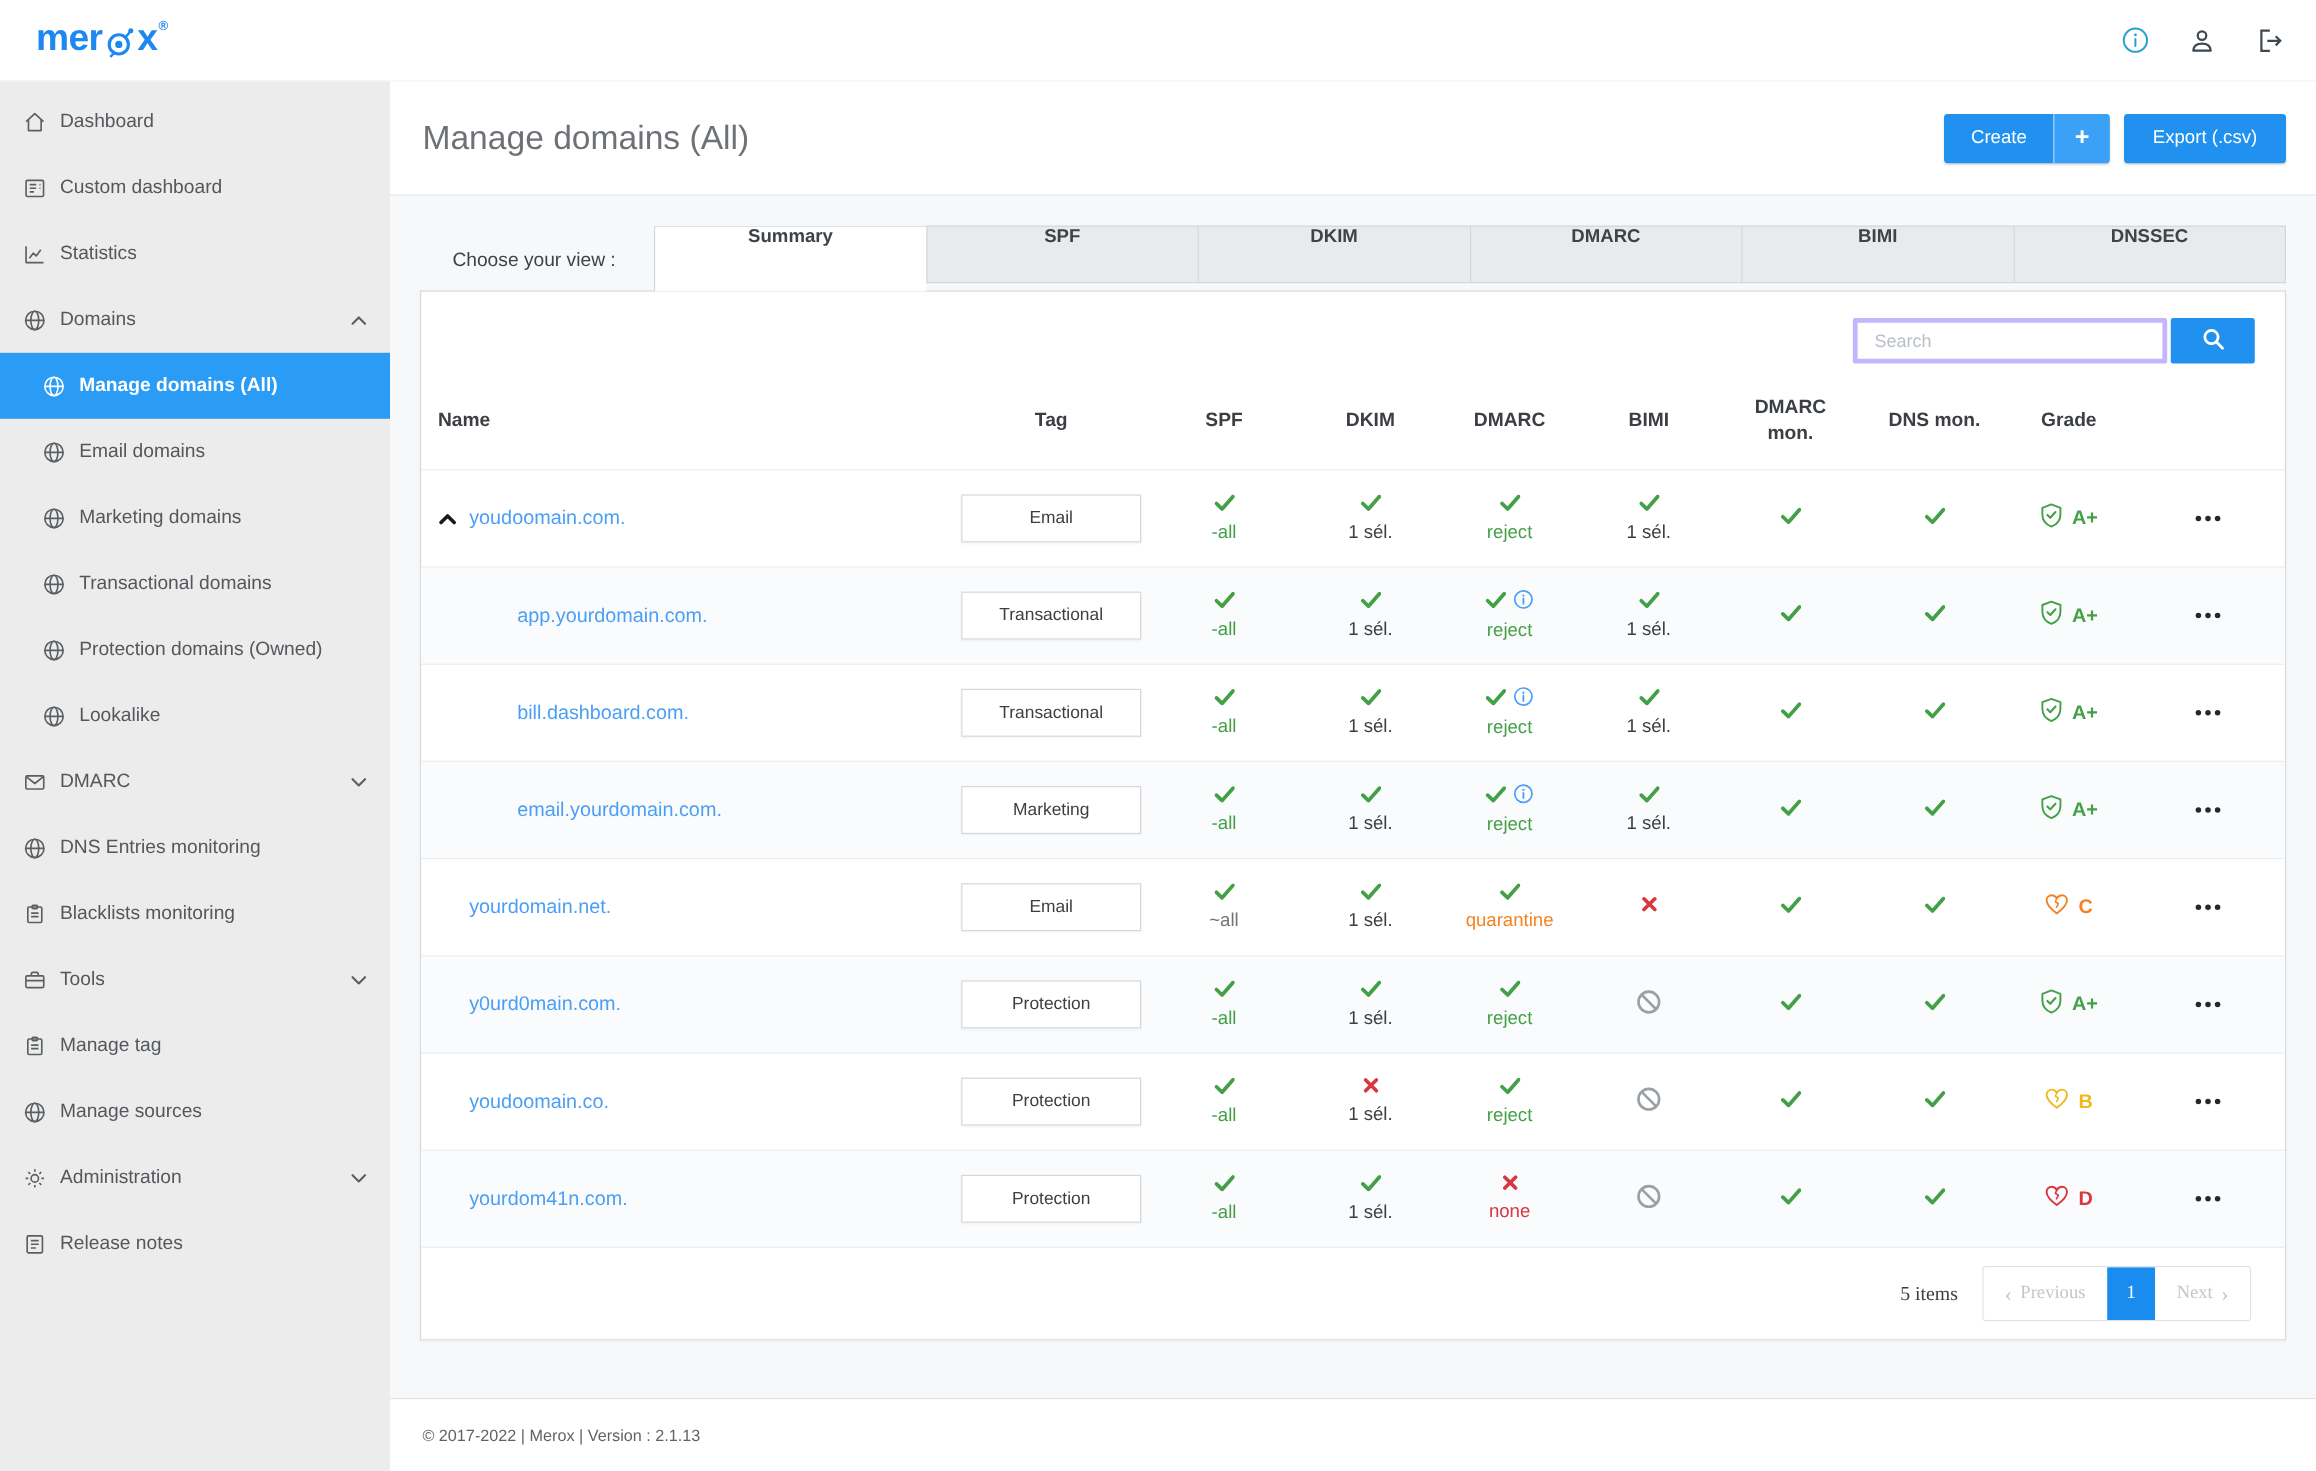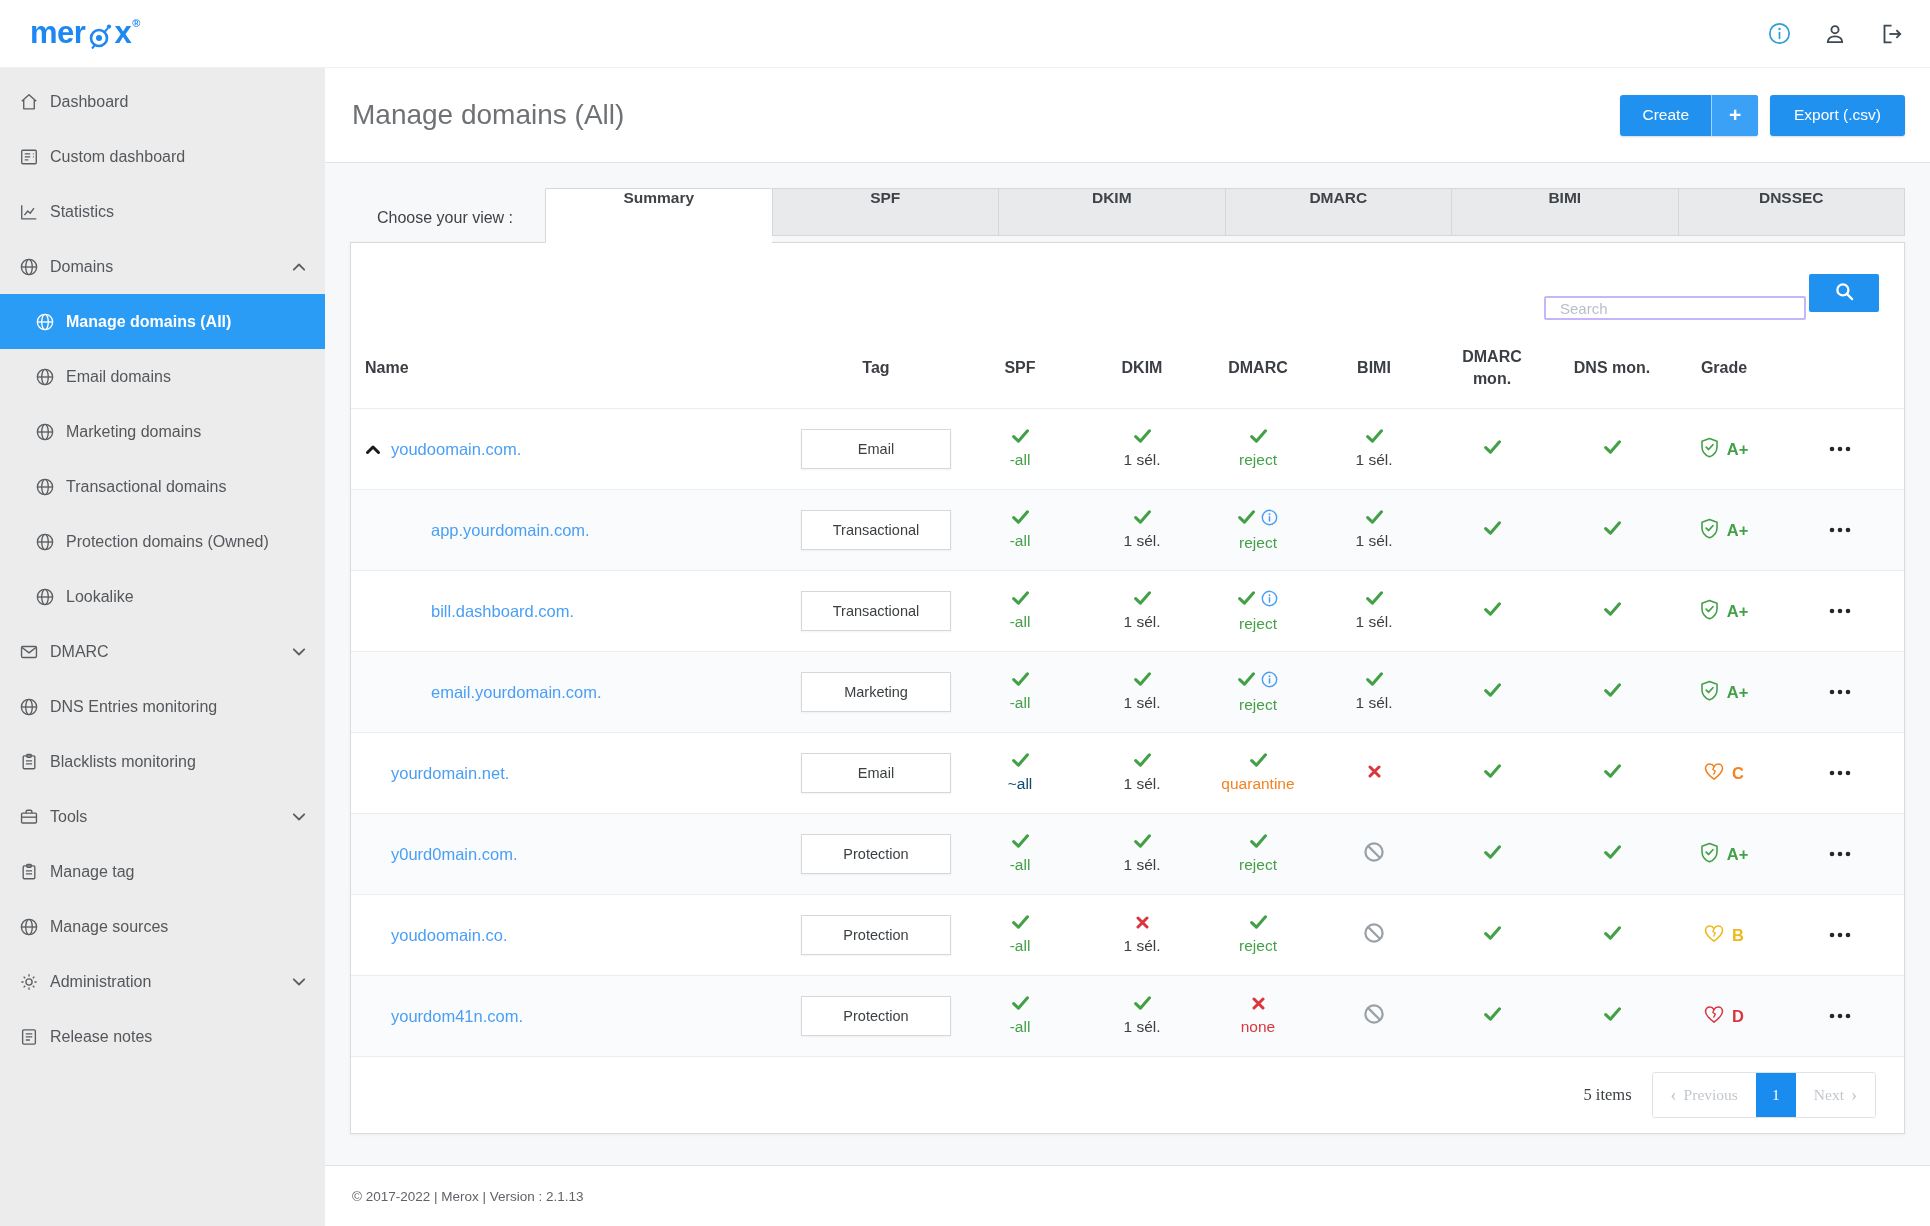--- a/index.html
+++ b/index.html
@@ -51,22 +51,22 @@
   .tab{flex:1;height:48px;background:#e9eaec;border:1px solid #d5d8db;border-right:none;
     display:flex;align-items:flex-start;justify-content:center;cursor:pointer;box-sizing:border-box;}
   .tab:last-child{border-right:1px solid #d5d8db;}
   .tab span{font-size:15.5px;font-weight:700;color:#3f4347;}
   .tab.active{background:#fff;height:55px;margin-bottom:-1px;border-bottom:1px solid #fff;
     border-radius:2px 2px 0 0;}
   
   .card{background:#fff;border:1px solid #d9dcdf;border-top:1px solid #d5d8db;position:relative;z-index:1;
     box-shadow:0 1px 3px rgba(0,0,0,.05);}
   .search-row{display:flex;justify-content:flex-end;align-items:center;padding:22px 25px 8px;}
-  .search-input{width:262px;height:24px;box-sizing:border-box;border:2px solid #c4b5fd;border-radius:2px;
-    padding:0 14px;font-size:15px;color:#3c4043;font-family:inherit;outline:none;margin-top:31px;}
+  .search-input{width:262px;height:38px;box-sizing:border-box;border:4px solid #c4b5fd;border-radius:2px;
+    padding:0 14px;font-size:15px;color:#3c4043;font-family:inherit;outline:none;}
   .search-input::placeholder{color:#b9bfc6;}
   .search-btn{width:70px;height:38px;margin-left:3px;background:#2191f0;border:none;border-radius:2px;
     cursor:pointer;display:flex;align-items:center;justify-content:center;}
   
   .grid-row{display:grid;grid-template-columns:445px 160px 128px 116px 116px 116px 120px 120px 104px 1fr;
     align-items:center;}
   .thead{height:80px;}
   .th{display:flex;align-items:center;justify-content:center;font-size:16px;font-weight:700;color:#3b3f44;
     text-align:center;}
   .th:first-child{justify-content:flex-start;padding-left:14px;}
@@ -80,21 +80,21 @@
   .caret{display:inline-flex;margin-right:10px;cursor:pointer;}
   .domain-link{font-size:16.5px;color:#4a9ff5;text-decoration:none;cursor:pointer;}
   .tag-box{min-width:150px;height:40px;box-sizing:border-box;background:#fff;border:1px solid #d5d7da;
     box-shadow:0 1px 2px rgba(0,0,0,.05);display:flex;align-items:center;justify-content:center;
     font-size:14.5px;color:#3c4043;padding:0 10px;}
   .td-status{flex-direction:column;gap:4px;}
   .st-icons{display:flex;align-items:center;gap:6px;}
   .st-label{font-size:15.5px;}
   .c-green{color:#43a047;}
   .c-dark{color:#3c4043;}
-  .c-amber{color:#0c4a6e;}
+  .c-amber{color:#737373;}
   .c-orange{color:#f58220;}
   .c-red{color:#d9363e;}
   .td-grade{gap:8px;}
   .grade-letter{font-size:16.5px;font-weight:600;}
   .dots-btn{background:none;border:none;cursor:pointer;display:inline-flex;padding:6px;}
   
   .pagination-row{height:76px;border-top:1px solid #ecedf0;display:flex;align-items:center;
     justify-content:flex-end;padding:0 28px;gap:20px;font-family:Liberation Serif, serif;}
   .items-count{font-size:16.5px;color:#3c4043;}
   .pager{display:flex;border:1px solid #dfe2e6;border-radius:3px;overflow:hidden;height:44px;background:#fff;}

